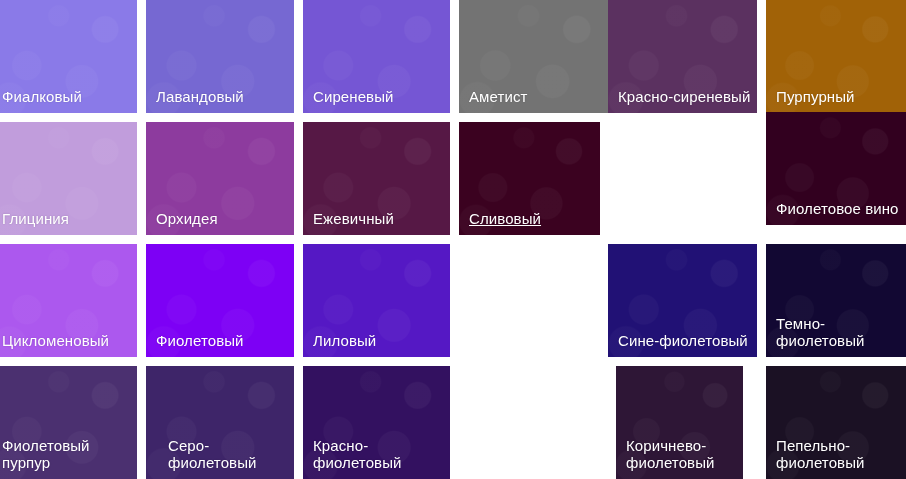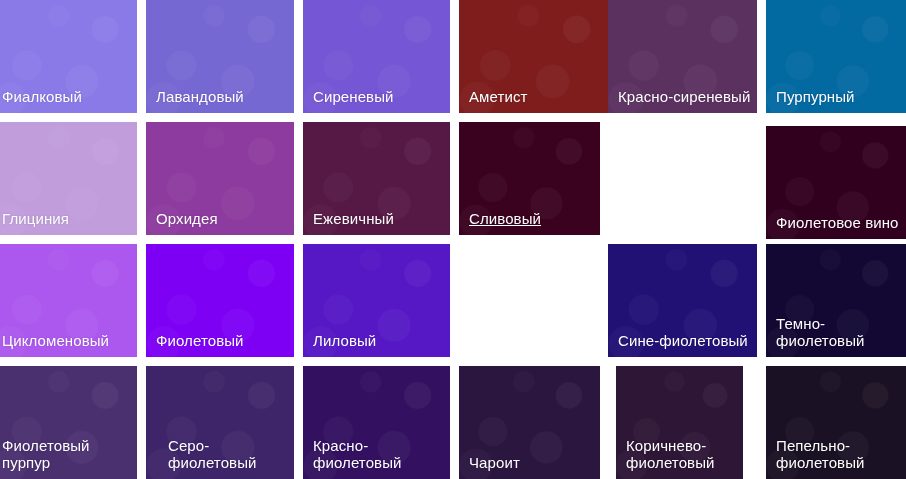--- a/index.html
+++ b/index.html
@@ -62,42 +62,42 @@
 <div id="palette-grid" style="background: rgb(255, 255, 255);">
     <div class="swatch" style="left: -8px; top: 0px; width: 145px; height: 113px; background: rgb(138, 122, 232);">
       <div class="swatch-label" style="color: rgb(255, 255, 255);">Фиалковый</div>
     </div>
     <div class="swatch" style="left: 146px; top: 0px; width: 148px; height: 113px; background: rgb(118, 104, 210);">
       <div class="swatch-label" style="color: rgb(255, 255, 255);">Лавандовый</div>
     </div>
     <div class="swatch" style="left: 303px; top: 0px; width: 147px; height: 113px; background: rgb(117, 86, 212);">
       <div class="swatch-label" style="color: rgb(255, 255, 255);">Сиреневый</div>
     </div>
-    <div class="swatch" style="left: 459px; top: 0px; width: 151px; height: 113px; background: #7f1d1d;">
+    <div class="swatch" style="left: 459px; top: 0px; width: 151px; height: 113px; background: #737373;">
       <div class="swatch-label" style="color: rgb(255, 255, 255);">Аметист</div>
     </div>
     <div class="swatch" style="left: 608px; top: 0px; width: 149px; height: 113px; background: rgb(91, 49, 96);">
       <div class="swatch-label" style="color: rgb(255, 255, 255);">Красно-сиреневый</div>
     </div>
-    <div class="swatch" style="left: 766px; top: 0px; width: 140px; height: 113px; background: #0369a1;">
+    <div class="swatch" style="left: 766px; top: 0px; width: 140px; height: 113px; background: #a16207;">
       <div class="swatch-label" style="color: rgb(255, 255, 255);">Пурпурный</div>
     </div>
     <div class="swatch" style="left: -8px; top: 122px; width: 145px; height: 113px; background: rgb(193, 157, 220);">
       <div class="swatch-label" style="color: rgb(255, 255, 255);">Глициния</div>
     </div>
     <div class="swatch" style="left: 146px; top: 122px; width: 148px; height: 113px; background: rgb(141, 59, 158);">
       <div class="swatch-label" style="color: rgb(255, 255, 255);">Орхидея</div>
     </div>
     <div class="swatch" style="left: 303px; top: 122px; width: 147px; height: 113px; background: rgb(86, 24, 69);">
       <div class="swatch-label" style="color: rgb(255, 255, 255);">Ежевичный</div>
     </div>
     <div class="swatch" style="left: 459px; top: 122px; width: 141px; height: 113px; background: rgb(59, 2, 32);">
       <div class="swatch-label" style="color: rgb(255, 255, 255); text-decoration: underline;">Сливовый</div>
     </div>
-    <div class="swatch" style="left: 766px; top: 126px; width: 140px; height: 113px; background: rgb(50, 0, 31);">
+    <div class="swatch" style="left: 766px; top: 112px; width: 140px; height: 113px; background: rgb(50, 0, 31);">
       <div class="swatch-label" style="color: rgb(255, 255, 255);">Фиолетовое вино</div>
     </div>
     <div class="swatch" style="left: -8px; top: 244px; width: 145px; height: 113px; background: rgb(172, 88, 238);">
       <div class="swatch-label" style="color: rgb(255, 255, 255);">Цикломеновый</div>
     </div>
     <div class="swatch" style="left: 146px; top: 244px; width: 148px; height: 113px; background: rgb(125, 0, 245);">
       <div class="swatch-label" style="color: rgb(255, 255, 255);">Фиолетовый</div>
     </div>
     <div class="swatch" style="left: 303px; top: 244px; width: 147px; height: 113px; background: rgb(85, 24, 196);">
       <div class="swatch-label" style="color: rgb(255, 255, 255);">Лиловый</div>
@@ -110,23 +110,20 @@
     </div>
     <div class="swatch" style="left: -8px; top: 366px; width: 145px; height: 113px; background: rgb(75, 48, 112);">
       <div class="swatch-label" style="color: rgb(255, 255, 255);">Фиолетовый пурпур</div>
     </div>
     <div class="swatch" style="left: 146px; top: 366px; width: 148px; height: 113px; background: rgb(62, 37, 105);">
       <div class="swatch-label" style="color: rgb(255, 255, 255); margin-left: 12px;">Серо-фиолетовый</div>
     </div>
     <div class="swatch" style="left: 303px; top: 366px; width: 147px; height: 113px; background: rgb(51, 17, 96);">
       <div class="swatch-label" style="color: rgb(255, 255, 255);">Красно-фиолетовый</div>
     </div>
-    <div class="swatch" style="left: 459px; top: 366px; width: 141px; height: 113px; background: rgb(43, 22, 64);">
-      <div class="swatch-label" style="color: rgb(255, 255, 255);">Чароит</div>
-    </div>
     <div class="swatch" style="left: 608px; top: 366px; width: 127px; height: 113px; background: rgb(46, 22, 54); margin-left: 8px;">
       <div class="swatch-label" style="color: rgb(255, 255, 255);">Коричнево-
 фиолетовый</div>
     </div>
     <div class="swatch" style="left: 766px; top: 366px; width: 140px; height: 113px; background: rgb(27, 17, 36); padding-left: 26px;">
       <div class="swatch-label" style="color: rgb(255, 255, 255);">Пепельно-
 фиолетовый</div>
     </div>
   </div>
 

